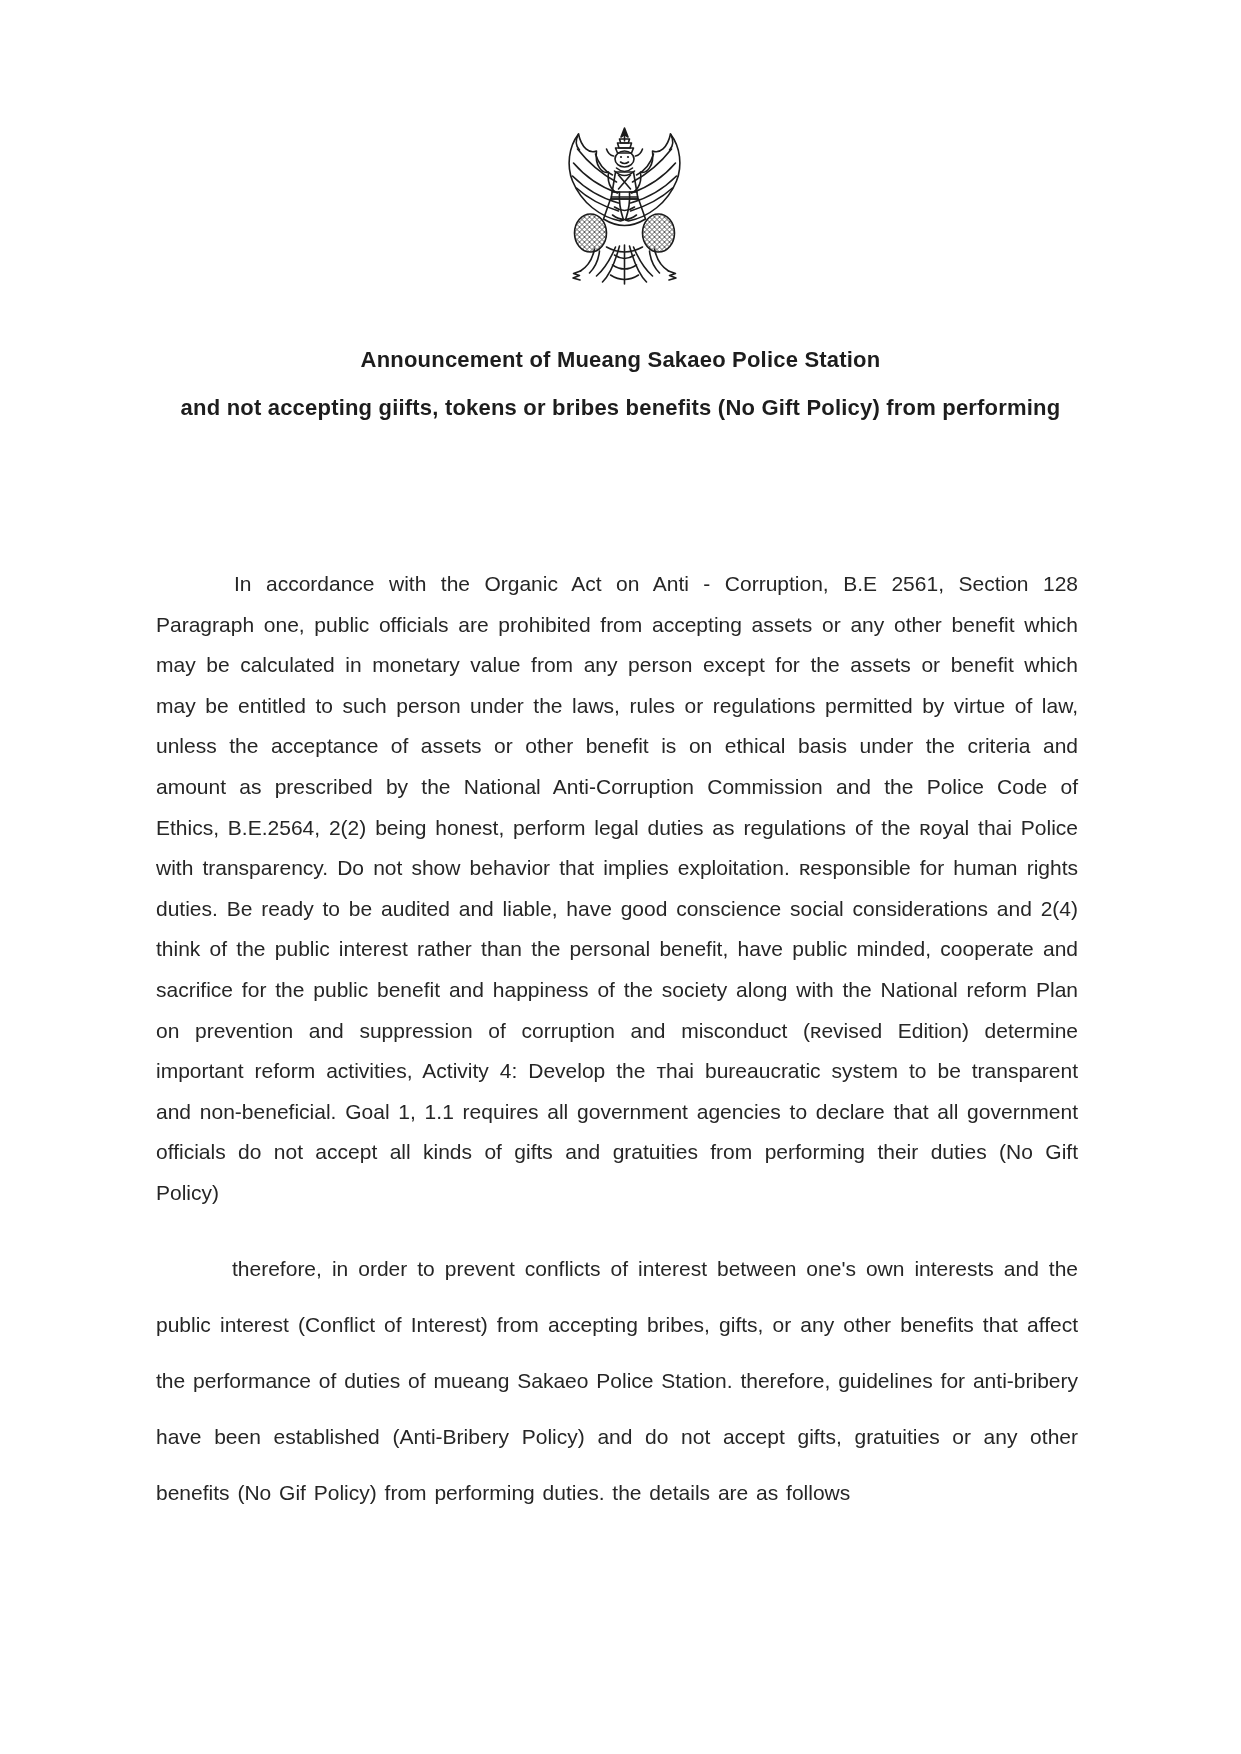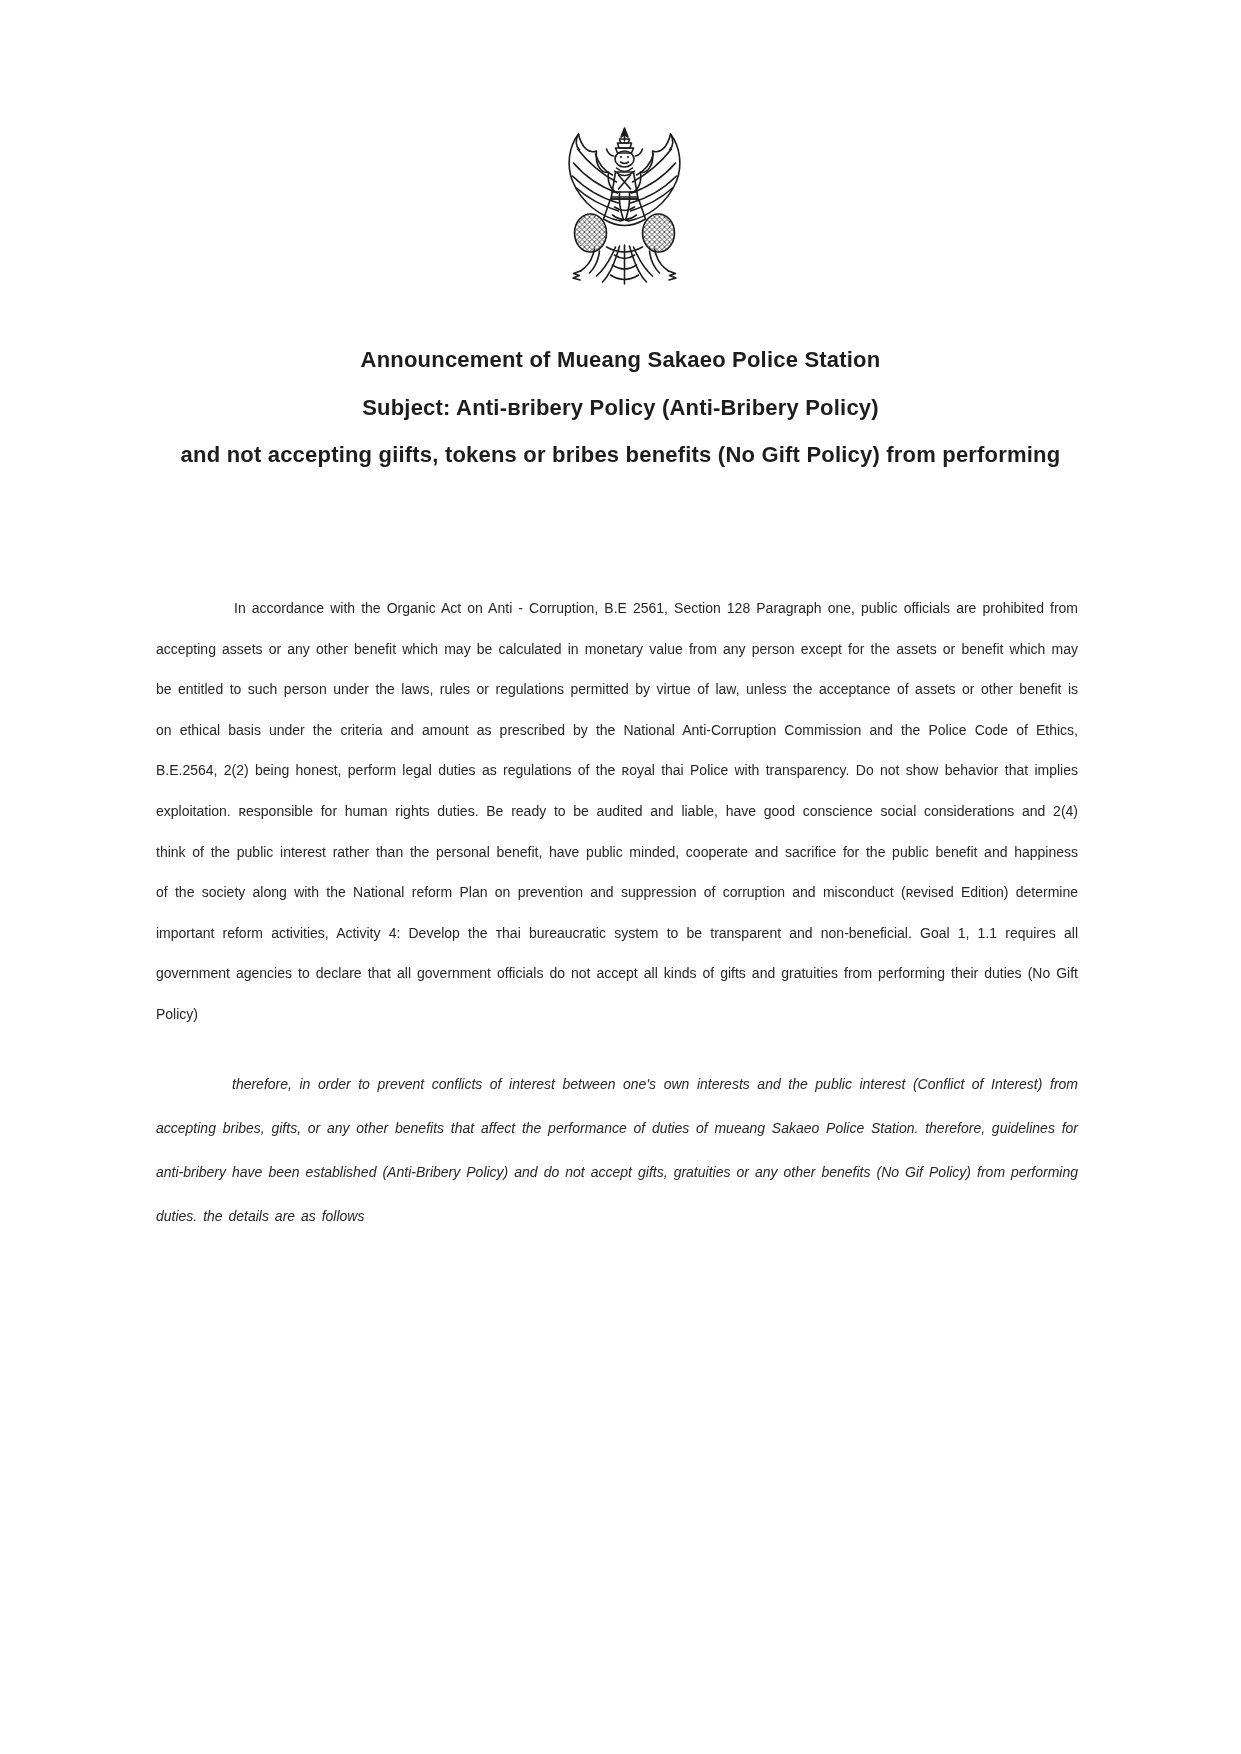--- a/index.html
+++ b/index.html
@@ -40,40 +40,39 @@
     font-size: 22px;
     line-height: 47.5px;
     letter-spacing: 0.2px;
     color: #1d1d1d;
   }
   .doc-header .title-line {
     display: block;
   }
   .doc-body {
     position: absolute;
-    top: 588px;
+    top: 564px;
     left: 156px;
     width: 922px;
-    font-size: 14px;
+    font-size: 21px;
     line-height: 40.6px;
     word-spacing: 2px;
     text-align: justify;
     color: #262626;
   }
   .doc-body p {
     margin: 0;
   }
   .para-1 {
     text-indent: 78px;
   }
   .para-2 {
     text-indent: 76px;
     margin-top: 27px !important;
-    line-height: 44px;
-    font-style: italic;
+    line-height: 56px;
   }
 </style>
 </head>
 <body>
 
 <div class="doc-page">
 
   <div class="emblem-wrap">
     <svg viewBox="0 0 160 158" xmlns="http://www.w3.org/2000/svg" aria-hidden="true">
       <defs>
@@ -139,21 +138,20 @@
         <path d="M89 120 C94 132 100 142 108 149"></path>
         <path d="M70 128 q10 7 20 0"></path>
         <path d="M68 138 q12 8 24 0"></path>
         <path d="M66 148 q14 9 28 0"></path>
       </g>
     </svg>
   </div>
 
   <div class="doc-header">
     <span class="title-line">Announcement of Mueang Sakaeo Police Station</span>
-    <span class="title-line">Subject: Anti-ʙribery Policy (Anti-Bribery Policy)</span>
     <span class="title-line">and not accepting giifts, tokens or bribes benefits (No Gift Policy) from performing</span>
   </div>
 
   <div class="doc-body">
     <p class="para-1">In accordance with the Organic Act on Anti - Corruption, B.E 2561, Section 128 Paragraph one, public officials are prohibited from accepting assets or any other benefit which may be calculated in monetary value from any person except for the assets or benefit which may be entitled to such person under the laws, rules or regulations permitted by virtue of law, unless the acceptance of assets or other benefit is on ethical basis under the criteria and amount as prescribed by the National Anti-Corruption Commission and the Police Code of Ethics, B.E.2564, 2(2) being honest, perform legal duties as regulations of the ʀoyal thai Police with transparency. Do not show behavior that implies exploitation. ʀesponsible for human rights duties. Be ready to be audited and liable, have good conscience social considerations and 2(4) think of the public interest rather than the personal benefit, have public minded, cooperate and sacrifice for the public benefit and happiness of the society along with the National reform Plan on prevention and suppression of corruption and misconduct (ʀevised Edition) determine important reform activities, Activity 4: Develop the ᴛhai bureaucratic system to be transparent and non-beneficial. Goal 1, 1.1 requires all government agencies to declare that all government officials do not accept all kinds of gifts and gratuities from performing their duties (No Gift Policy)</p>
     <p class="para-2">therefore, in order to prevent conflicts of interest between one's own interests and the public interest (Conflict of Interest) from accepting bribes, gifts, or any other benefits that affect the performance of duties of mueang Sakaeo Police Station. therefore, guidelines for anti-bribery have been established (Anti-Bribery Policy) and do not accept gifts, gratuities or any other benefits (No Gif Policy) from performing duties. the details are as follows</p>
   </div>
 
 </div>
 

